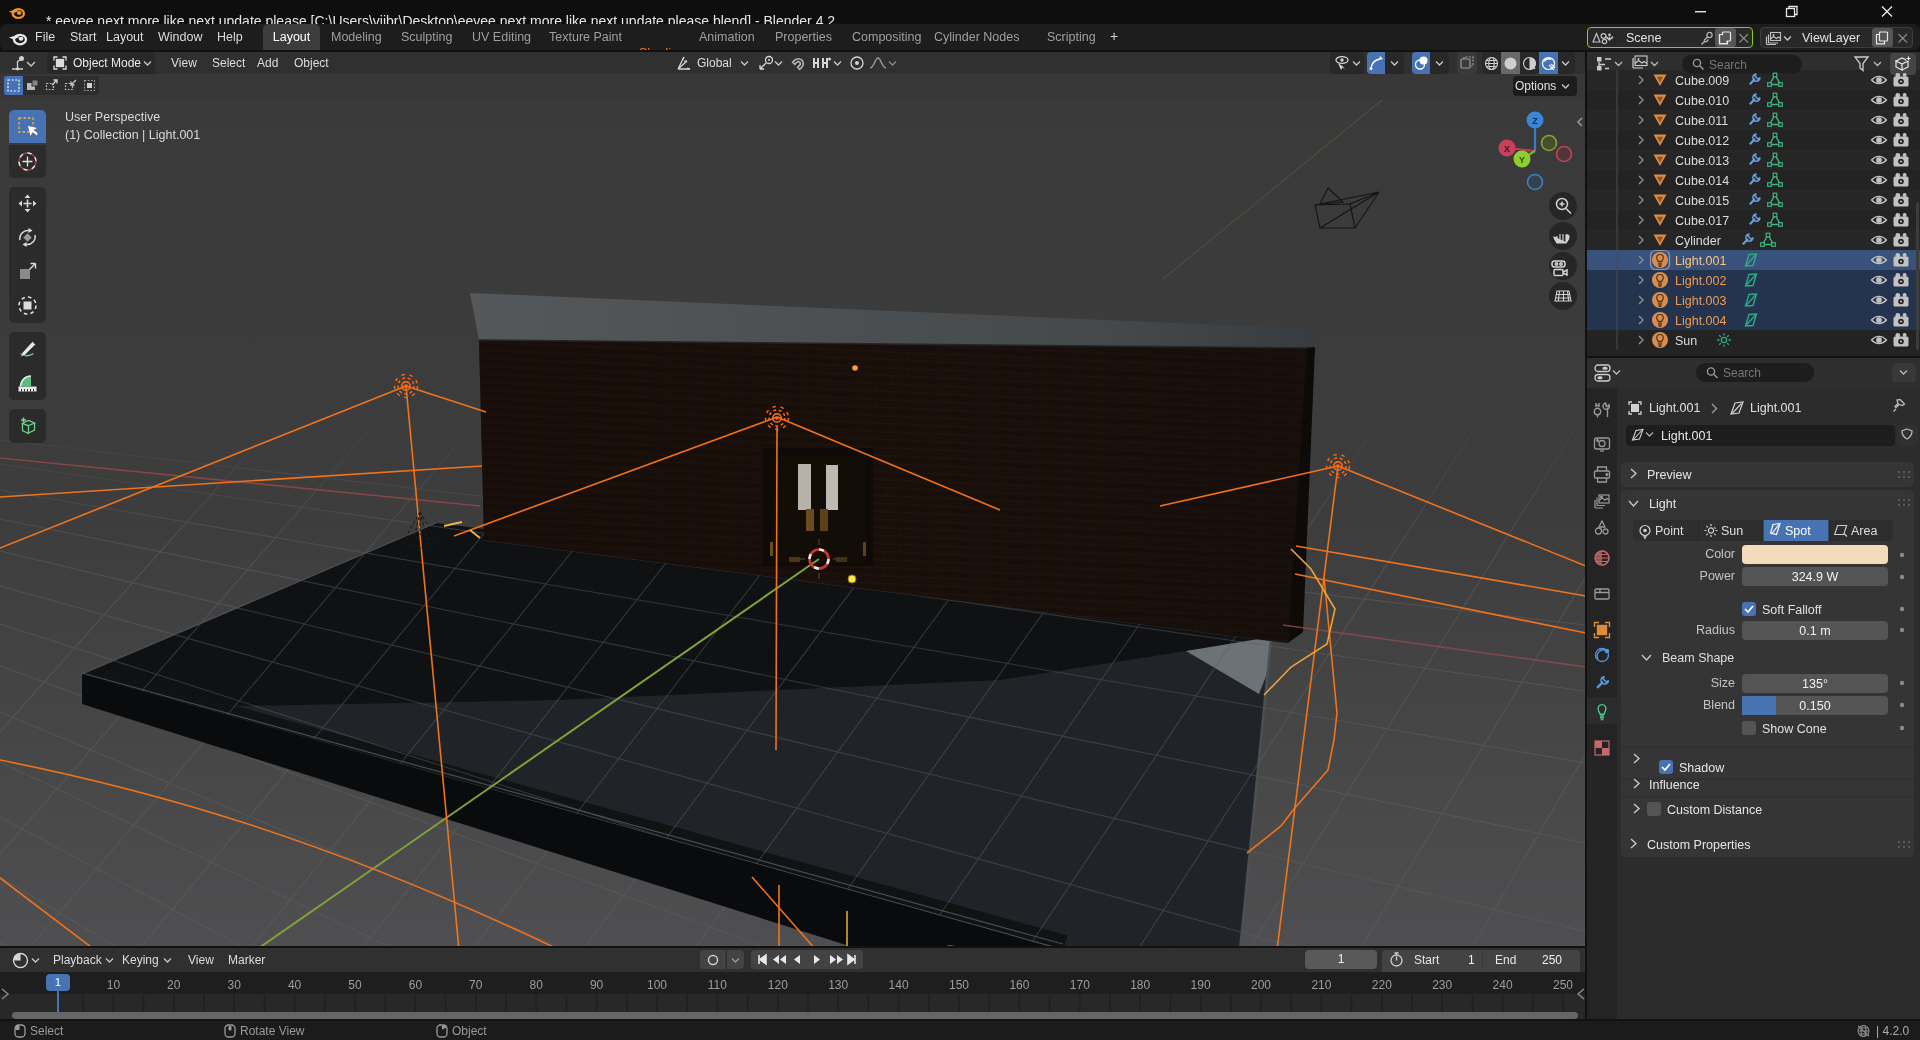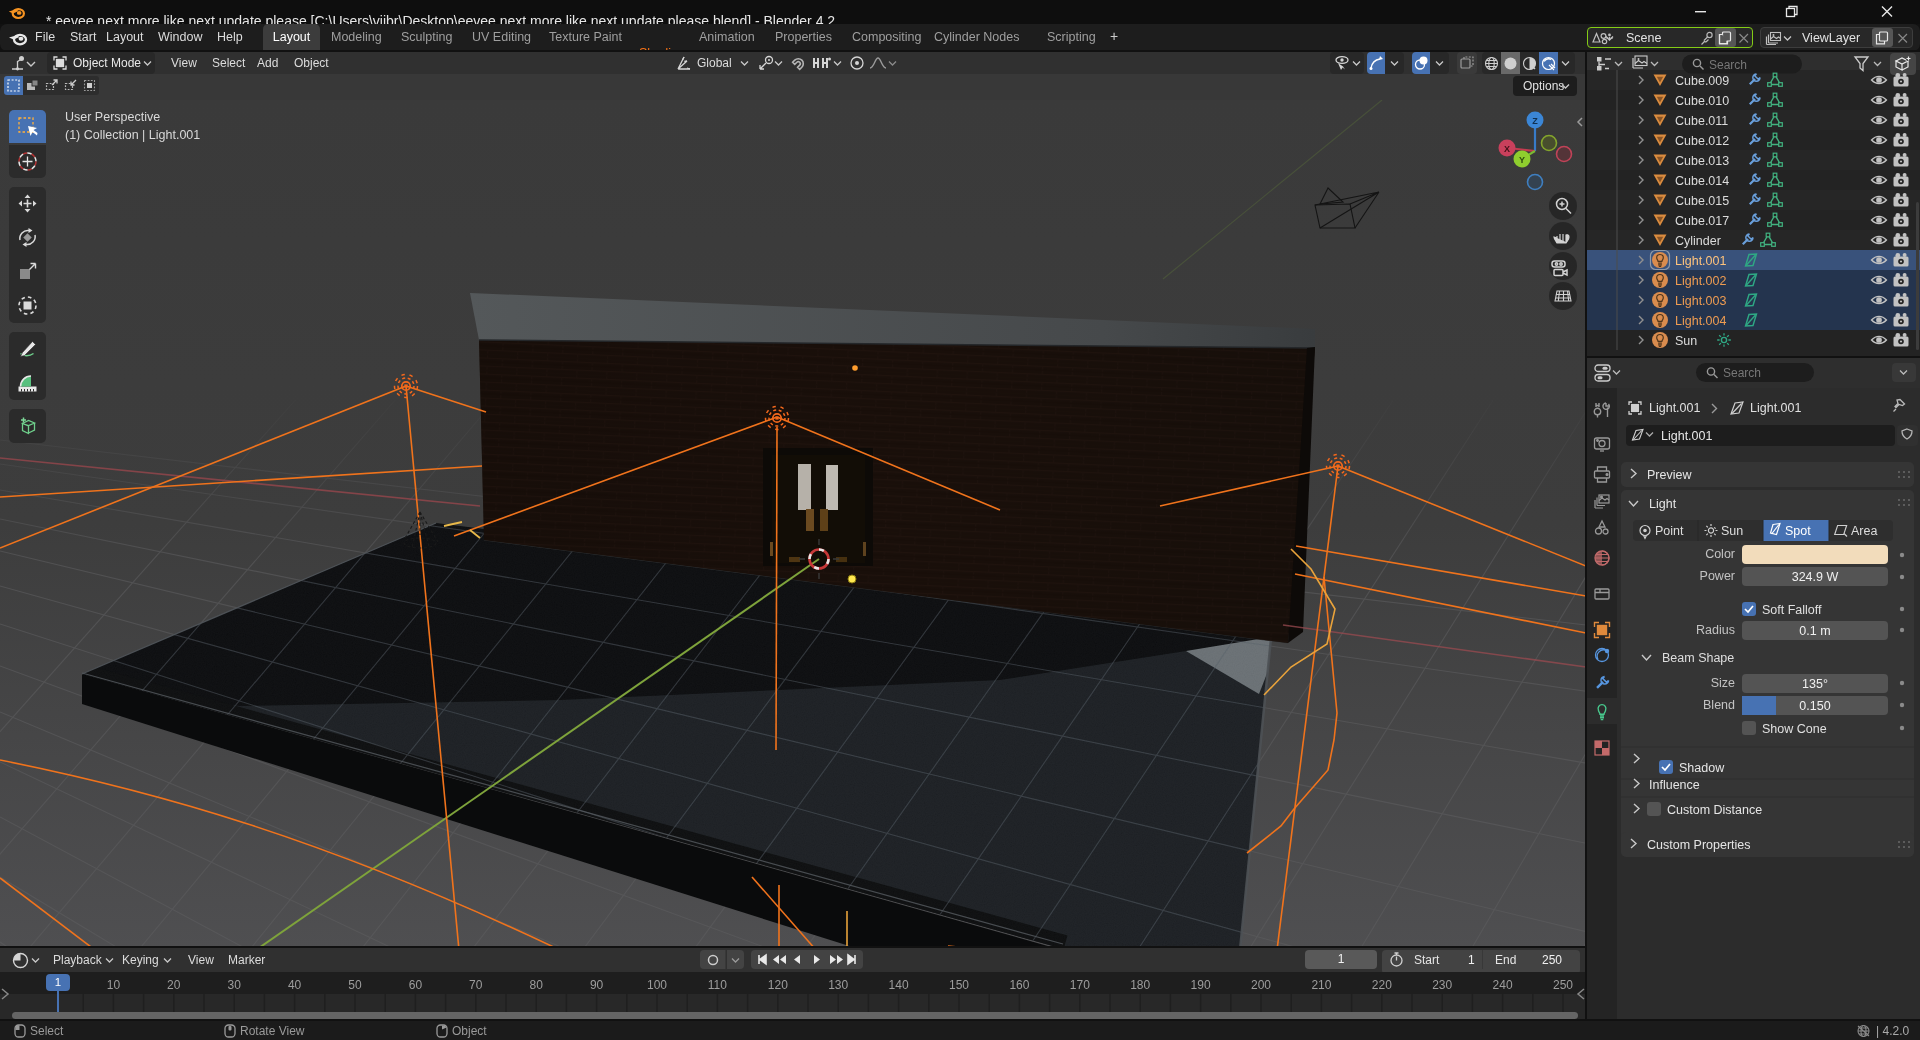--- a/index.html
+++ b/index.html
@@ -265,21 +265,21 @@
         <path d="M12,1 l-5,5 m0,-3.5 v3.5 h3.5" stroke="#cfcfcf" stroke-width="1.3"></path>
       </svg>
   </div>
   <div class="abs" style="left:80px;top:2px;width:19px;height:19px;background:#2d2d2d;border-radius:0 3px 3px 0">
     <svg style="margin:3px 0 0 3px" width="13" height="13" fill="none">
         <rect x="1.5" y="1.5" width="10" height="10" stroke="#9a9a9a" stroke-width="1.1" stroke-dasharray="1.8 1.4"></rect>
         <rect x="4" y="4" width="5" height="5" fill="#cfcfcf"></rect>
       </svg>
   </div>
   <div class="abs" style="left:1513px;top:2px;width:64px;height:20px;background:#1d1d1d;border-radius:4px;color:#e0e0e0">
-    <span style="margin-left:10px;line-height:20px">Options</span>
+    <span style="margin-left:2px;line-height:20px">Options</span>
     <svg class="abs" style="left:48px;top:7px" width="9" height="7">
         <path d="M1,1.5 L4.5,5 L8,1.5" stroke="#c8c8c8" stroke-width="1.3" fill="none"></path>
       </svg>
   </div>
 </div>
 <div class="abs" id="viewport">
 
 <svg width="1586" height="848" viewBox="0 100 1586 848" style="position:absolute;left:0;top:0">
 <defs>
 <linearGradient id="bgg" x1="0" y1="100" x2="0" y2="948" gradientUnits="userSpaceOnUse">

